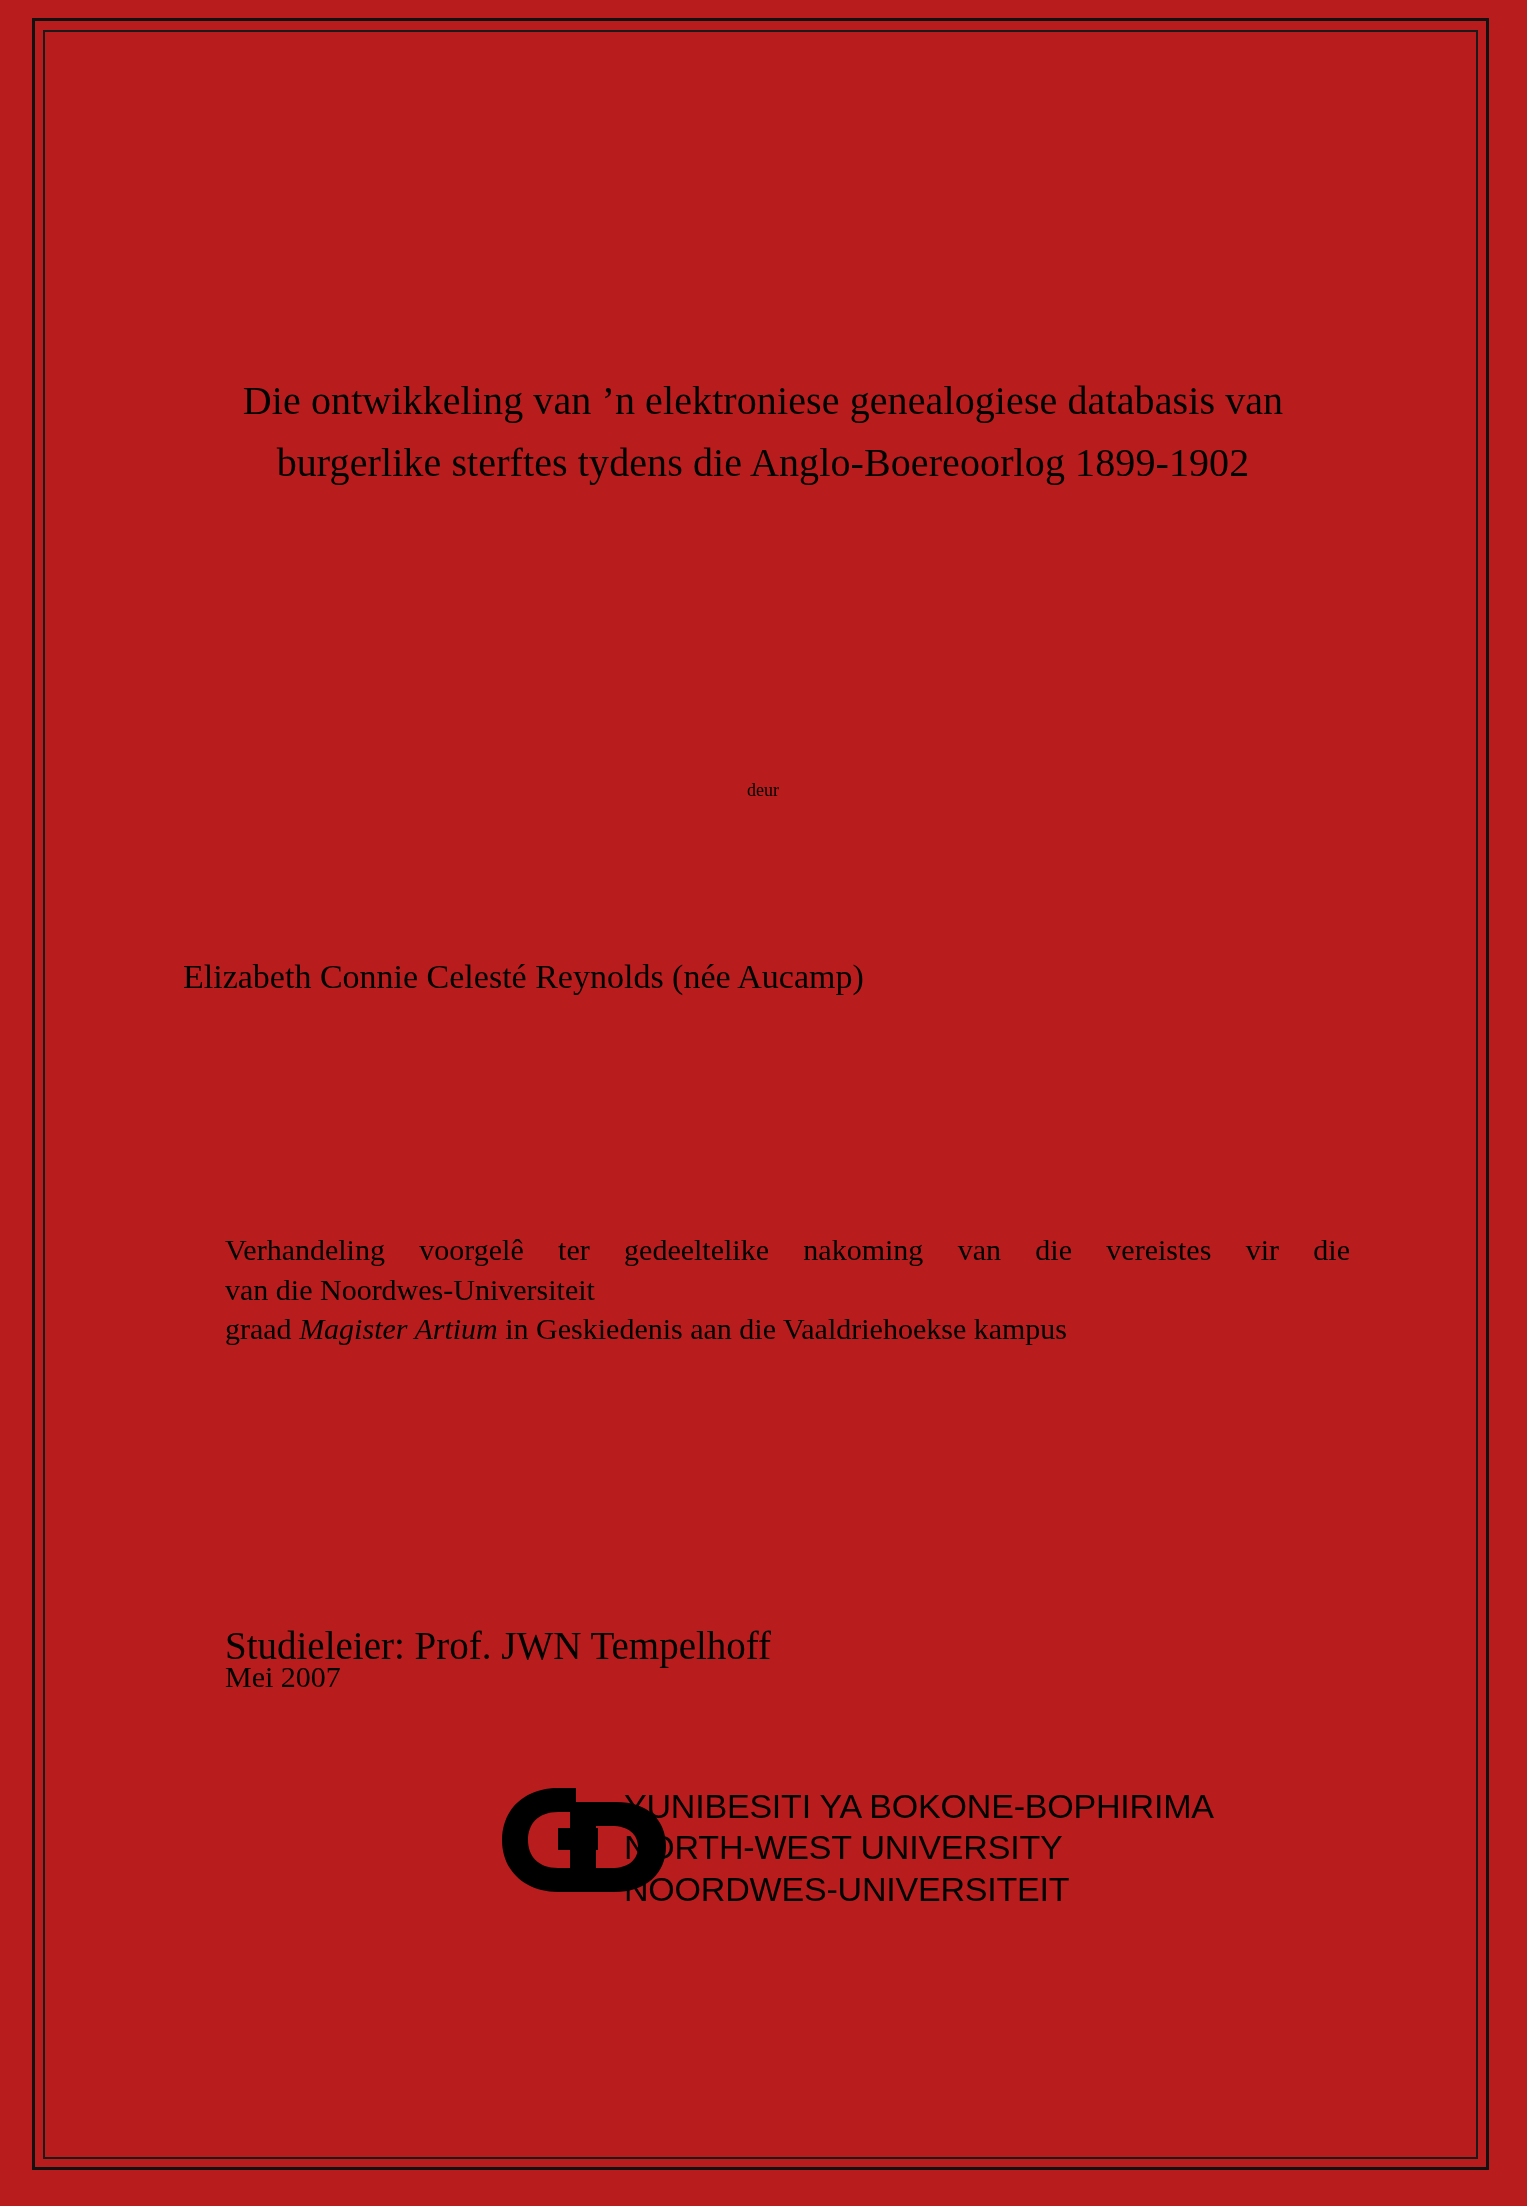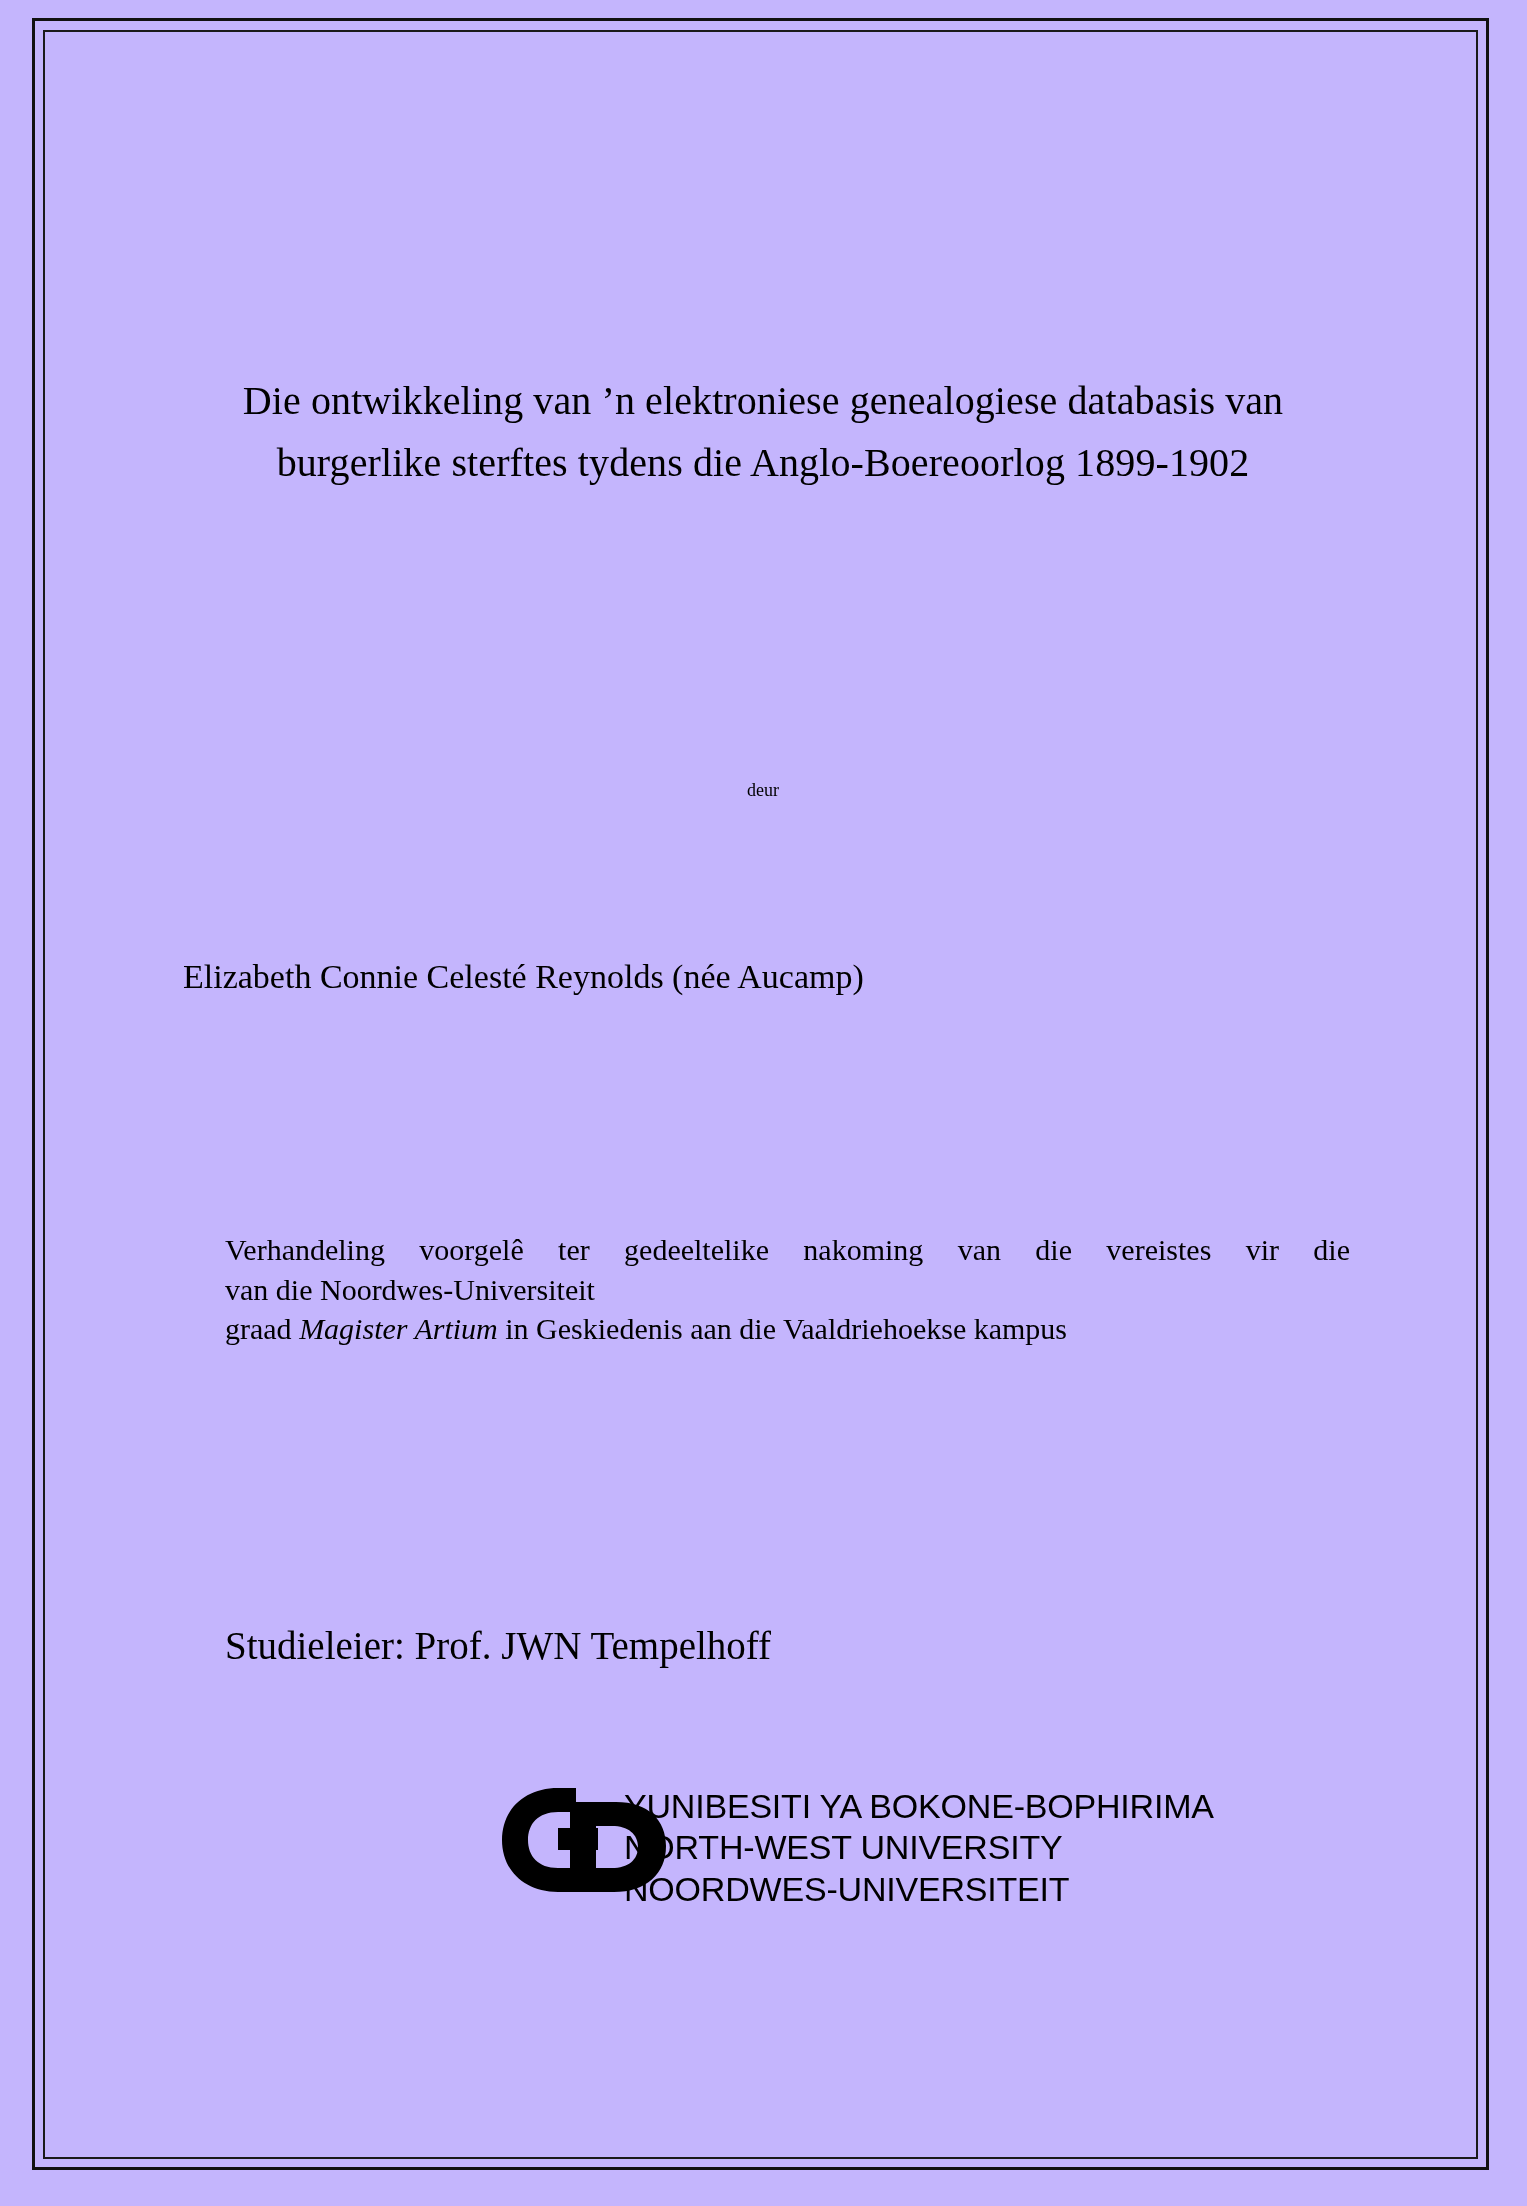--- a/index.html
+++ b/index.html
@@ -13,21 +13,21 @@
     font-family: "Liberation Serif", serif;
     color: #000000;
     position: relative;
     overflow: hidden;
   }
   .page {
     position: absolute;
     left: 0; top: 0;
     width: 1527px;
     height: 2206px;
-    background: #c4b5fd;
+    background: #b91c1c;
   }
   
   .page-border-outer {
     position: absolute;
     left: 32px;
     top: 18px;
     width: 1457px;
     height: 2152px;
     border: 3px solid #111111;
     box-sizing: border-box;
@@ -155,20 +155,21 @@
 
     <div class="author">Elizabeth Connie Celesté Reynolds (née Aucamp)</div>
 
     <div class="statement">
       <div class="just">Verhandeling voorgelê ter gedeeltelike nakoming van die vereistes vir die</div>
       <div class="plain">van die Noordwes-Universiteit</div>
       <div class="plain"><span>graad </span><i>Magister Artium</i><span> in Geskiedenis aan die Vaaldriehoekse kampus</span></div>
     </div>
 
     <div class="supervisor">Studieleier: Prof. JWN Tempelhoff</div>
+    <div class="date">Mei 2007</div>
 
     <div class="logo-block">
       <div class="logo-mark">
         <svg width="190" height="112" viewBox="0 0 190 112" xmlns="http://www.w3.org/2000/svg">
 
           <path d="M60 4 C26 4 4 26 4 56 C4 86 26 108 60 108 L78 108 L78 84 L60 84 C40 84 30 72 30 56 C30 40 40 28 60 28 L78 28 L78 4 Z" fill="#000000"></path>
 
           <path d="M72 18 L118 18 C150 18 168 36 168 62 C168 90 148 108 116 108 L72 108 Z M98 42 L98 84 L114 84 C130 84 140 76 140 63 C140 50 130 42 114 42 Z" fill="#000000"></path>
 
           <rect x="60" y="44" width="40" height="22" fill="#000000"></rect>

